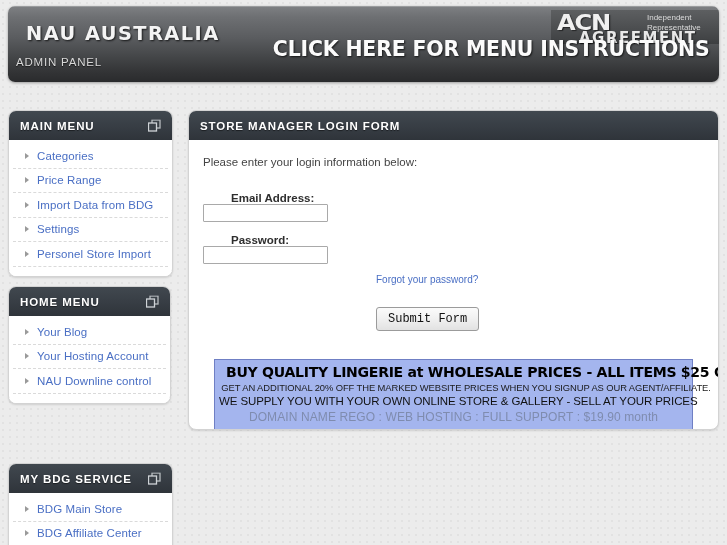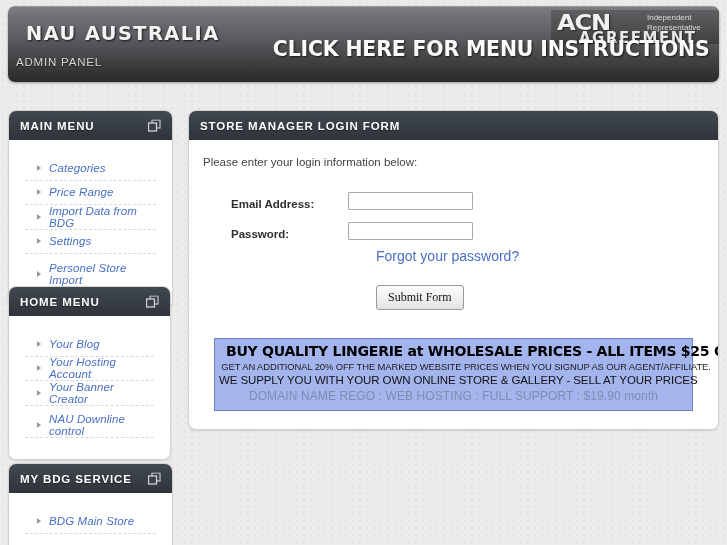--- a/index.html
+++ b/index.html
@@ -139,30 +139,30 @@
     width: 13px; height: 13px;
     cursor: pointer;
   }
 
   
   .sidebar { position: absolute; left: 8px; }
   .sb-main  { top: 110px;  width: 165px; }
   .sb-home  { top: 286px;  width: 163px; }
   .sb-bdg   { top: 463px;  width: 165px; }
 
-  .menu-list { list-style: none; margin: 0; padding: 16px; font-style: italic; }
+  .menu-list { list-style: none; margin: 0; padding: 4px; }
   .menu-item {
     display: flex; align-items: center;
     height: 24.5px;
     padding-left: 12px;
     border-bottom: 1px dashed #dadada;
     cursor: pointer;
     background: #fff;
   }
-  .menu-item:last-child { border-bottom: 1px dashed #dadada; margin-top: 8px; }
+  .menu-item:last-child { border-bottom: 1px dashed #dadada; }
   .menu-item .arrow {
     width: 0; height: 0;
     border-left: 4px solid #9a9a9a;
     border-top: 3.5px solid transparent;
     border-bottom: 3.5px solid transparent;
     margin-right: 8px;
     flex: none;
   }
   .menu-item .label {
     font-size: 11.5px;
@@ -178,22 +178,23 @@
     width: 531px; height: 320px;
   }
   .form-body { padding: 16px 14px 10px 14px; }
   .intro {
     font-size: 11.5px;
     color: #444;
     margin: 0 0 24px 0;
   }
   .field-row {
     display: flex;
-    align-items: flex-end;
+    align-items: flex-start;
     margin-bottom: 12px;
+    flex-direction: column;
   }
   .field-label {
     width: 145px;
     padding-left: 28px;
     font-size: 11.5px;
     font-weight: bold;
     color: #2e2e2e;
   }
   .field-input {
     width: 125px;
@@ -201,28 +202,28 @@
     border: 1px solid #a9a9a9;
     background: #fff;
     border-radius: 1px;
     font-size: 11px;
     padding: 0 3px;
     font-family: "Liberation Sans", sans-serif;
     color: #222;
   }
   .forgot-row { padding-left: 173px; margin-top: -4px; }
   .forgot-link {
-    font-size: 14px;
+    font-size: 10px;
     color: #4a6fc4;
     text-decoration: none;
     cursor: pointer;
   }
   .submit-row { padding-left: 173px; margin-top: 21px; }
   .submit-btn {
-    font-family: Liberation Serif, serif;
+    font-family: Liberation Mono, monospace;
     font-size: 12px;
     color: #111;
     padding: 4px 11px;
     background: linear-gradient(to bottom,#fbfbfb 0%, #f0f0f0 50%, #e2e2e2 100%);
     border: 1px solid #9b9b9b;
     border-radius: 3px;
     cursor: pointer;
   }
 
   
@@ -340,24 +341,20 @@
     <li class="menu-item">
       <span class="arrow"></span>
       <span class="label">Your Blog</span>
     </li>
     <li class="menu-item">
       <span class="arrow"></span>
       <span class="label">Your Hosting Account</span>
     </li>
     <li class="menu-item">
       <span class="arrow"></span>
-      <span class="label">Your Banner Creator</span>
-    </li>
-    <li class="menu-item">
-      <span class="arrow"></span>
       <span class="label">NAU Downline control</span>
     </li>
   </ul>
   <div class="menu-spacer"></div>
 </div>
 
 <div class="panel sidebar sb-bdg">
   <div class="panel-head">
     <span>MY BDG SERVICE</span>
     <span class="head-icon">

